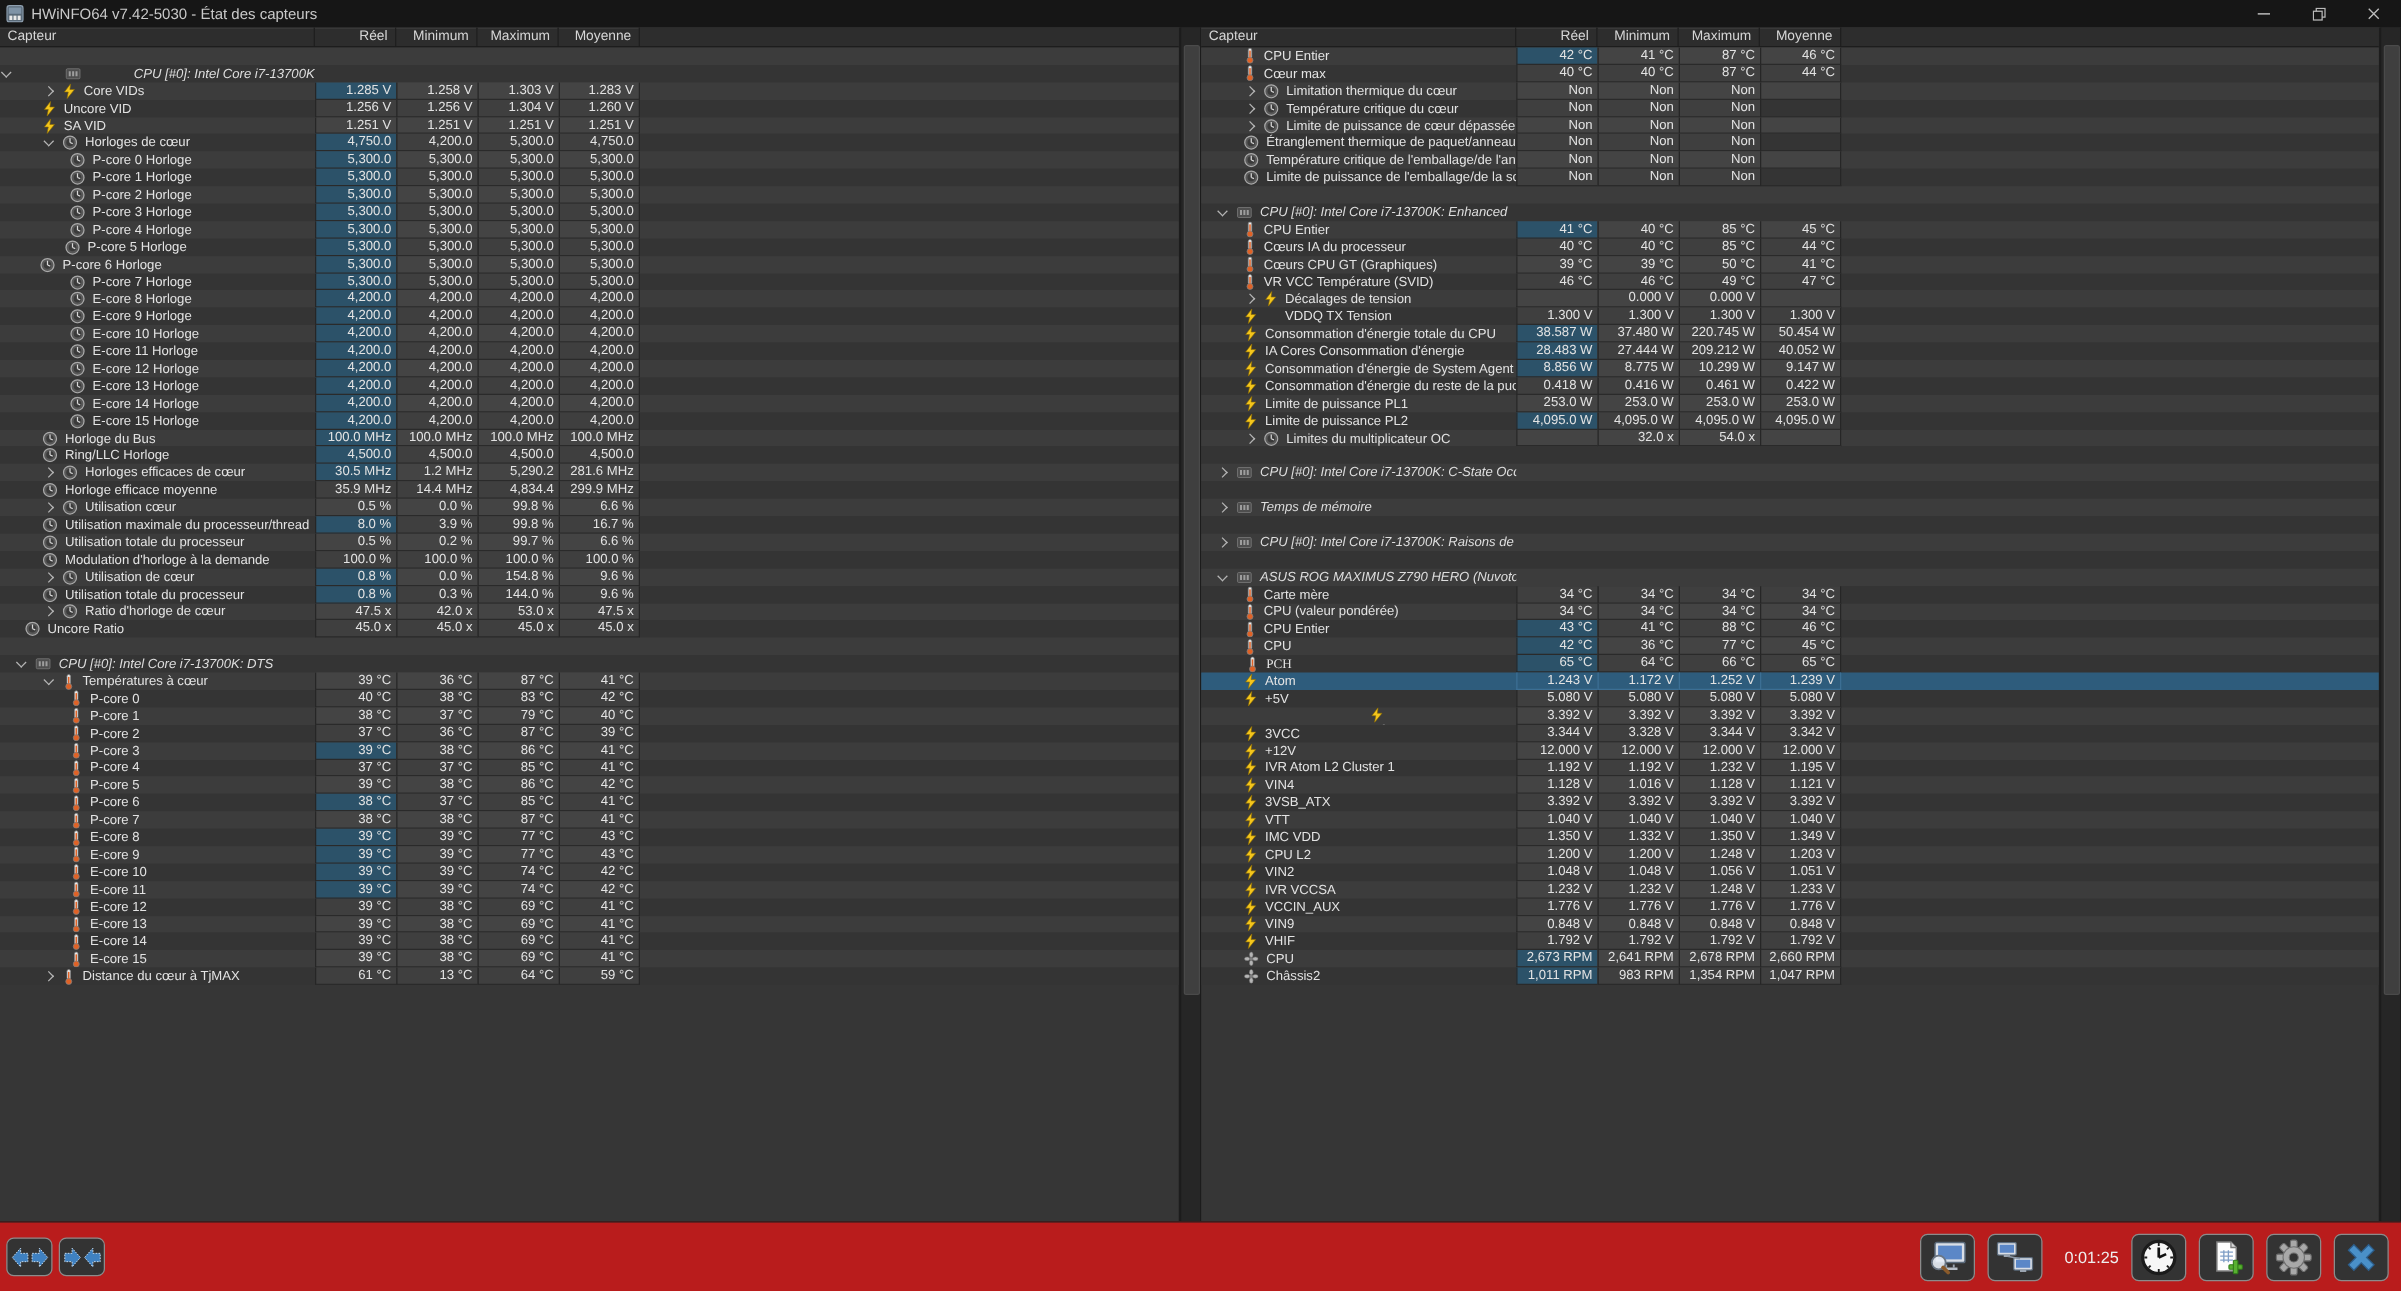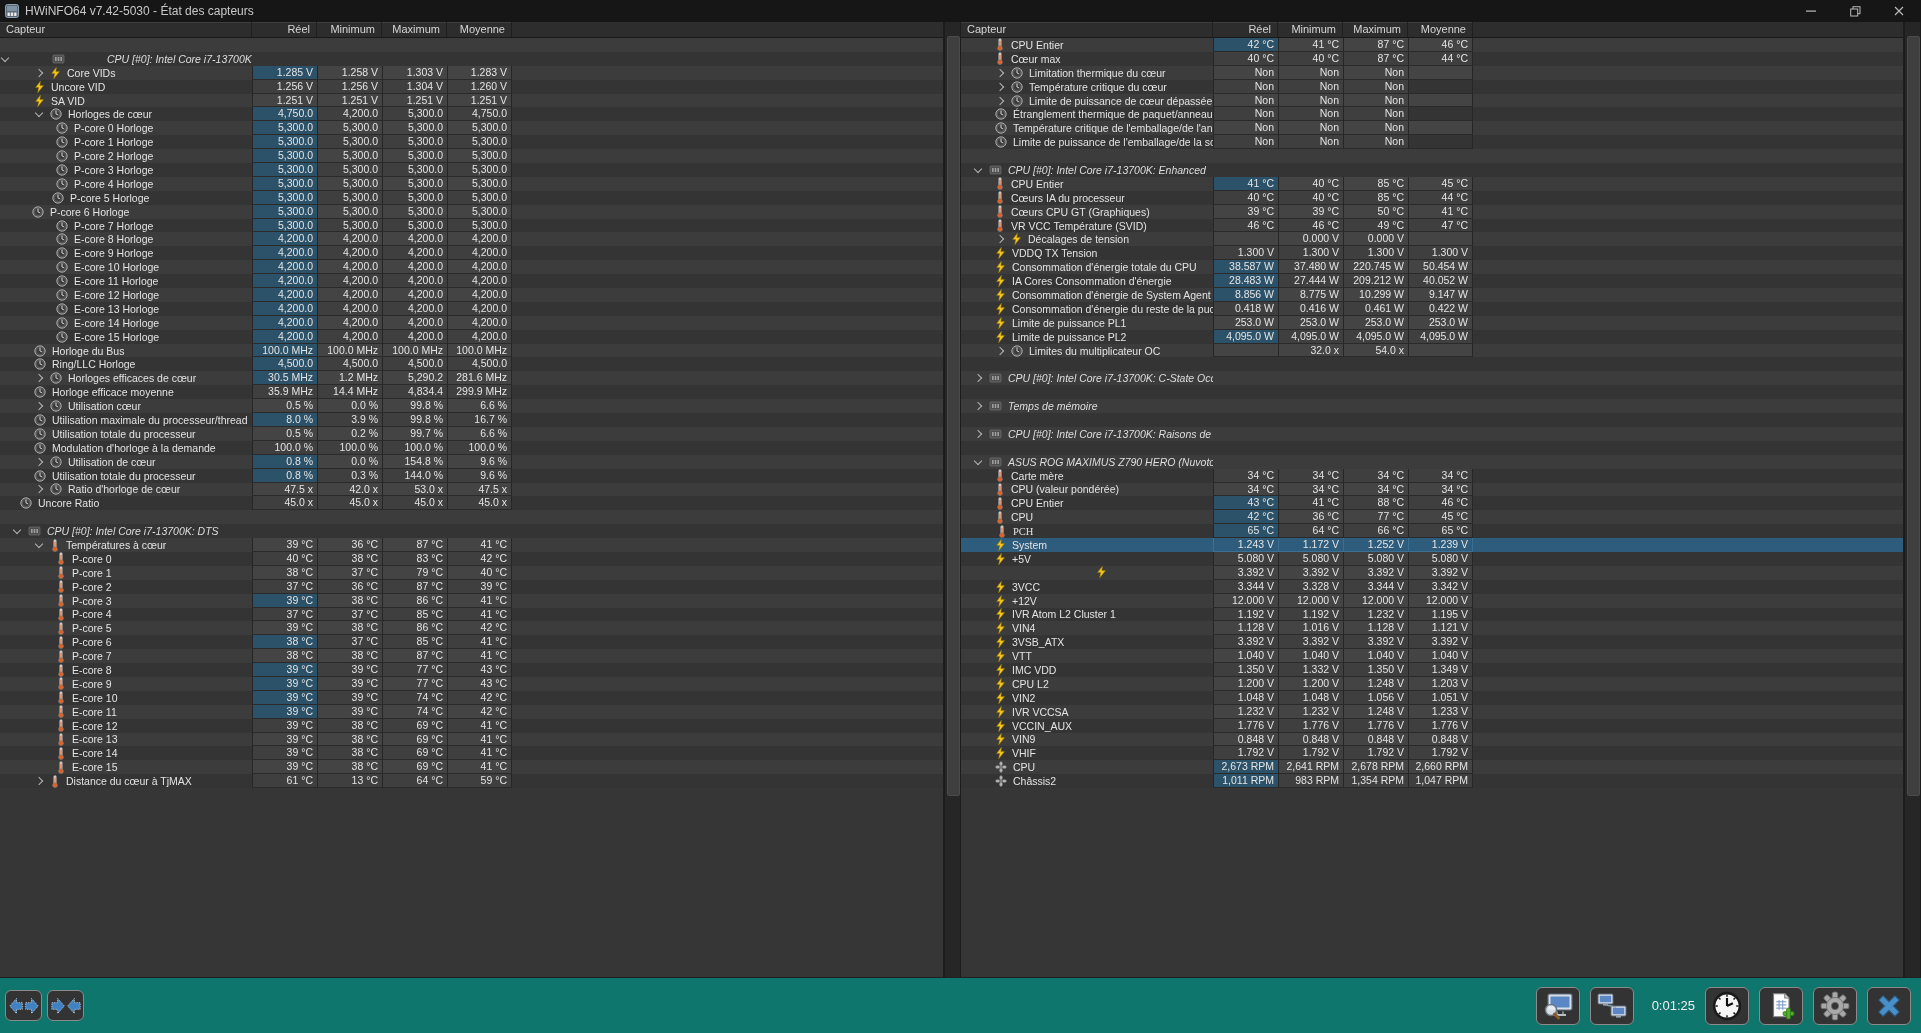--- a/index.html
+++ b/index.html
@@ -42,21 +42,21 @@
   .cell.hl { background:#2c5269 !important; }
   .cell:last-child { border-right:1px solid #262626; }
 
   
   .vscroll { position:absolute; top:22px; width:17px; height:955px; background:#262626;
              border-left:1px solid #1c1c1c; border-right:1px solid #1c1c1c; }
   .vthumb { position:absolute; left:2px; width:13px; top:14px; height:760px;
             background:#3f3f3f; border:1px solid #4a4a4a; border-radius:2px; }
 
   
-  .bbar { position:absolute; left:0; top:977px; width:1921px; height:56px; background:#0f766e;
+  .bbar { position:absolute; left:0; top:977px; width:1921px; height:56px; background:#b91c1c;
           border-top:1px solid #1e1e1e; display:flex; align-items:center; }
   .tbtn { border:1px solid #8b8b8b; border-radius:6px; display:flex; align-items:center;
           justify-content:center; background:#333333; }
   .tbtn.nav { width:37px; height:31px; margin-left:5px; }
   .tbtn.act { width:44px; height:38px; margin-left:10px; }
   .time { font-size:13px; color:#efefef; margin-left:18px; }
   .rgt { margin-left:auto; display:flex; align-items:center; margin-right:10px; }
 </style>
 </head>
 <body>
@@ -1202,21 +1202,21 @@
             </svg>
           </span>
           <span class="ltext">Décalages de tension</span>
         </div>
         <div class="cell noval"></div>
         <div class="cell">0.000 V</div>
         <div class="cell">0.000 V</div>
         <div class="cell noval"></div>
       </div>
       <div class="row">
-        <div class="lbl" style="padding-left: 34px;">
+        <div class="lbl" style="padding-left: 34px; gap: 16px;">
           <span class="ricon">
             <svg width="11" height="12" viewBox="0 0 11 12">
               <polygon points="6.5,0 1.5,6.6 4.6,6.6 3.6,12 9.6,4.6 5.9,4.6" fill="#f3c51c" stroke="#8a6a00" stroke-width="0.5"></polygon>
             </svg>
           </span>
           <span class="ltext">VDDQ TX Tension</span>
         </div>
         <div class="cell">1.300 V</div>
         <div class="cell">1.300 V</div>
         <div class="cell">1.300 V</div>
@@ -1464,21 +1464,21 @@
         <div class="cell">66 °C</div>
         <div class="cell">65 °C</div>
       </div>
       <div class="row lt sel">
         <div class="lbl" style="padding-left: 34px;">
           <span class="ricon">
             <svg width="11" height="12" viewBox="0 0 11 12">
               <polygon points="6.5,0 1.5,6.6 4.6,6.6 3.6,12 9.6,4.6 5.9,4.6" fill="#f3c51c" stroke="#8a6a00" stroke-width="0.5"></polygon>
             </svg>
           </span>
-          <span class="ltext">System</span>
+          <span class="ltext">Atom</span>
         </div>
         <div class="cell">1.243 V</div>
         <div class="cell">1.172 V</div>
         <div class="cell">1.252 V</div>
         <div class="cell">1.239 V</div>
       </div>
       <div class="row">
         <div class="lbl" style="padding-left: 34px;">
           <span class="ricon">
             <svg width="11" height="12" viewBox="0 0 11 12">

